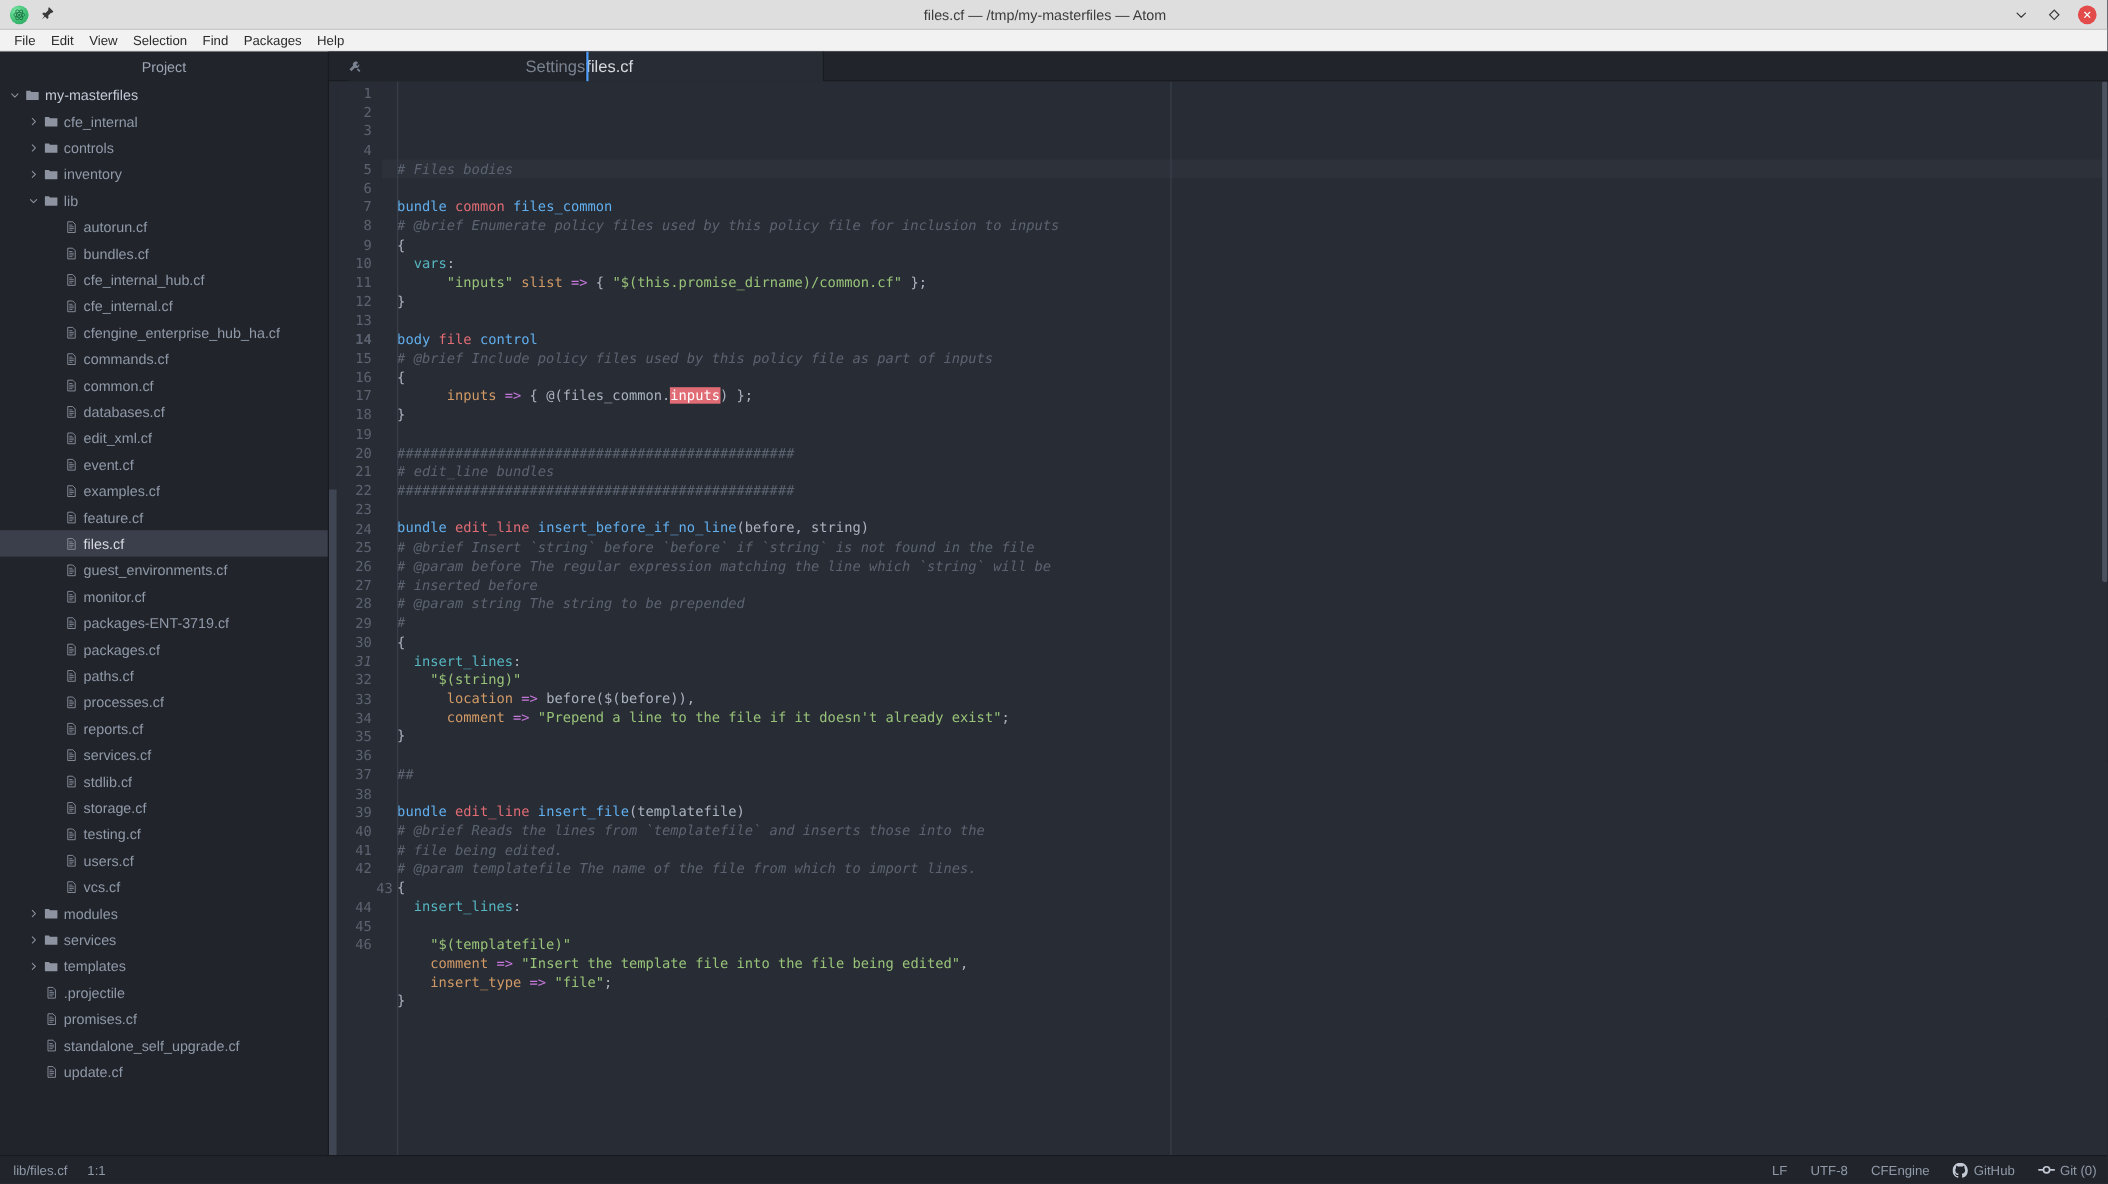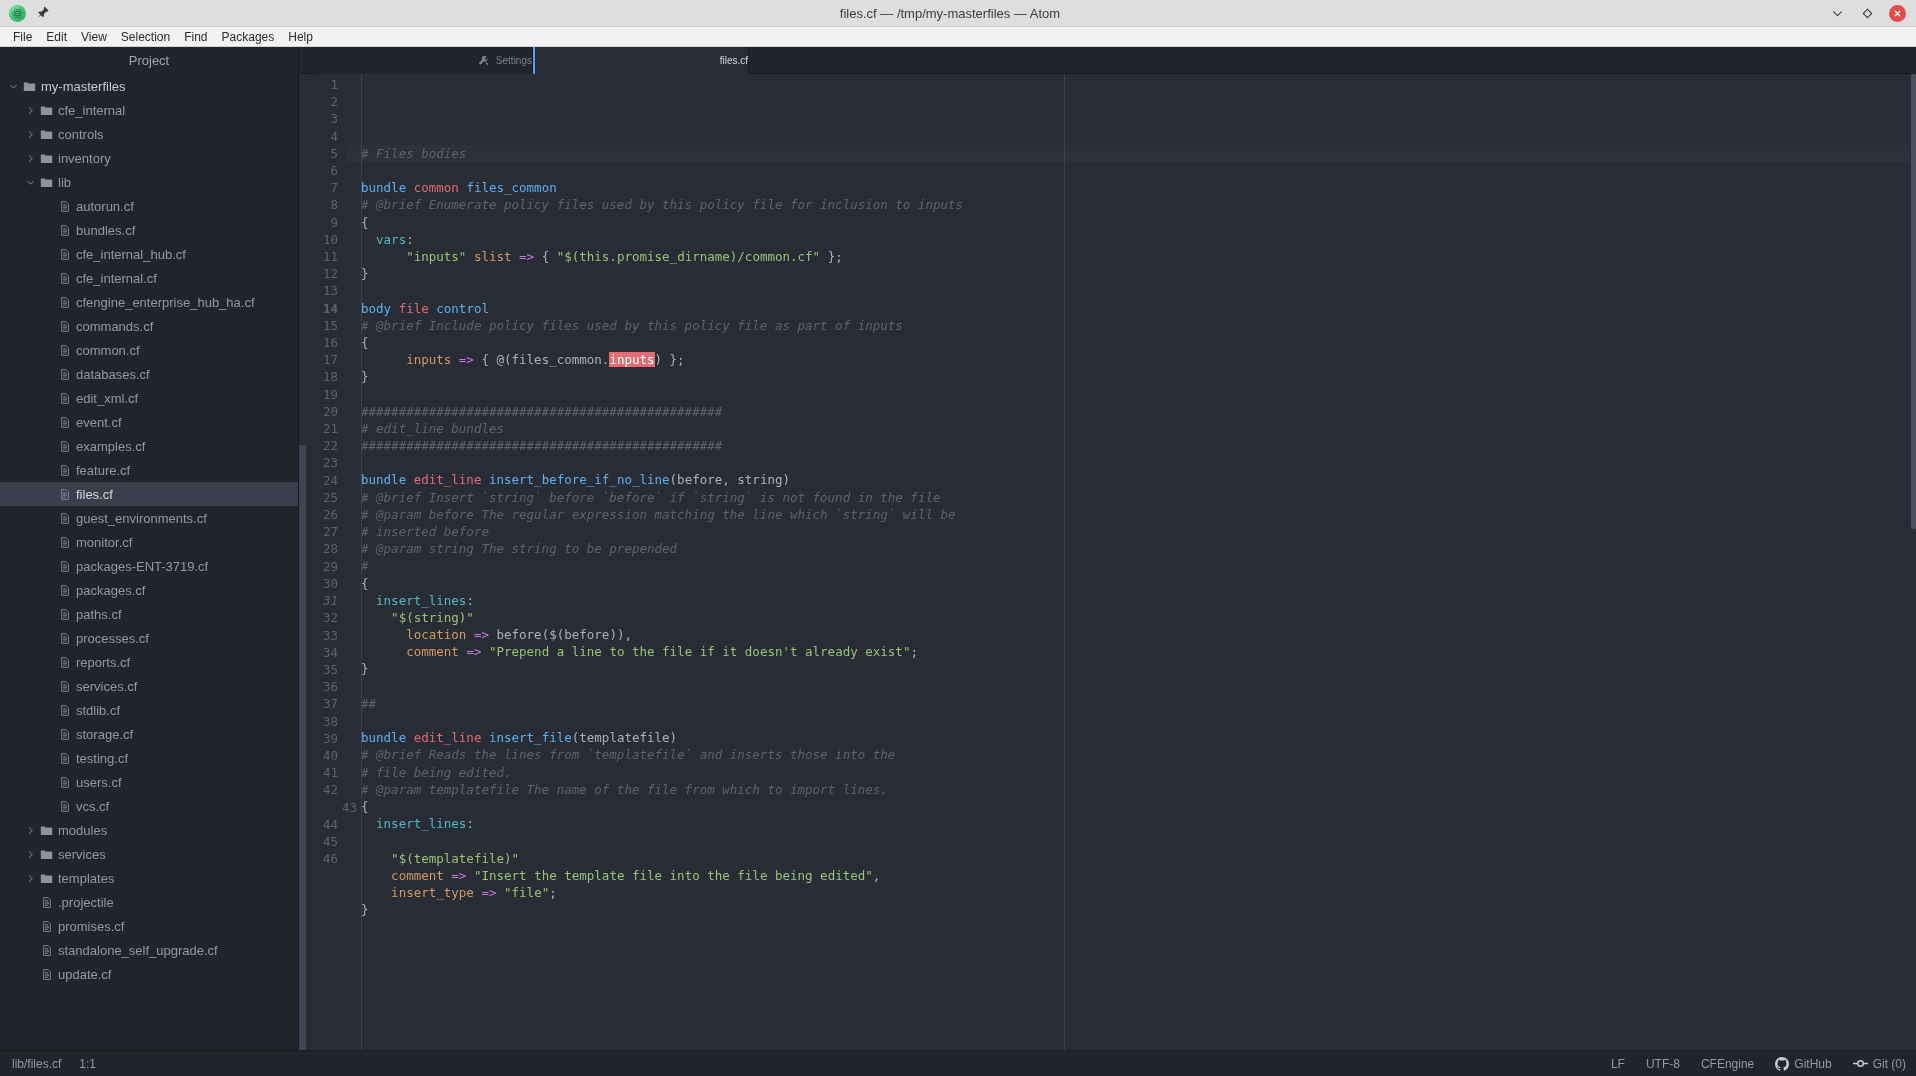--- a/index.html
+++ b/index.html
@@ -91,22 +91,22 @@
 
   
   #editor-col { flex: 1; display: flex; flex-direction: column; min-width: 0; background: #282c34; }
 
   
   #tabbar {
     height: 27px; background: #21252b;
     display: flex; align-items: stretch; position: relative;
   }
   .tab {
-    display: flex; align-items: center; justify-content: flex-end; gap: 6px;
-    width: 216px; font-size: 10px; cursor: pointer;
+    display: flex; align-items: center; justify-content: space-between; gap: 6px;
+    width: 216px; font-size: 15px; cursor: pointer;
     border-right: 1px solid #181a1f;
     background: #21252b; color: #7a8290;
     position: relative;
   }
   .tab.active { background: #282c34; color: #d7dae0; }
   .tab.active::before {
     content: ""; position: absolute; left: 0; top: 0; bottom: 0;
     width: 2px; background: #4d9fff;
   }
   #tabbar .tab-filler { flex: 1; background: #21252b; border-bottom: 1px solid #181a1f; }

